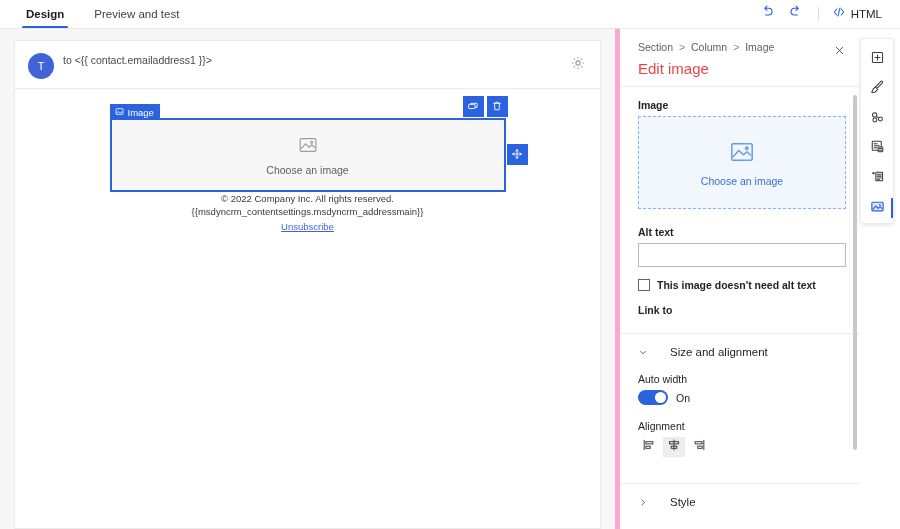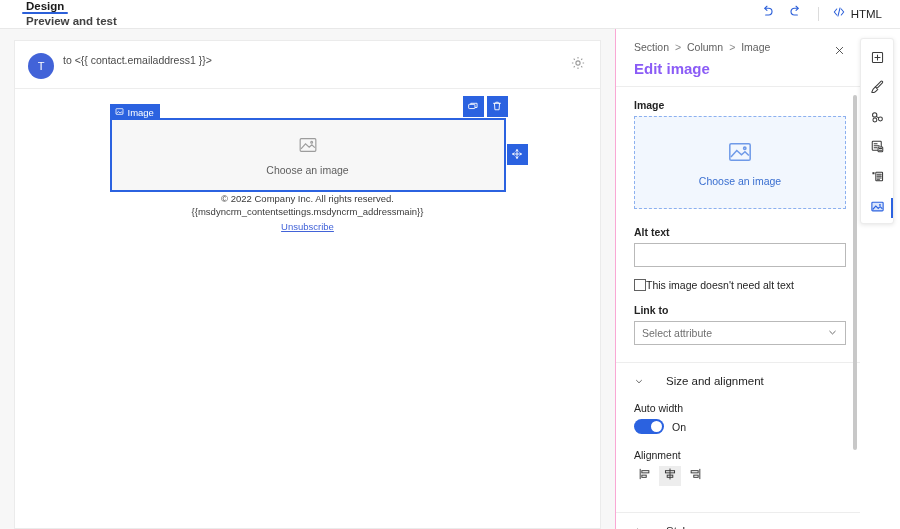--- a/index.html
+++ b/index.html
@@ -13,25 +13,25 @@
     -webkit-font-smoothing: antialiased;
   }
 
   
   .topbar {
     position: absolute; left: 0; top: 0; width: 900px; height: 29px;
     background: #ffffff;
     border-bottom: 1px solid #e8e8e8;
     display: flex; align-items: flex-end;
   }
-  .tabs { display: flex; align-items: flex-start; height: 29px; padding-left: 22px; flex-direction: column; }
+  .tabs { display: flex; align-items: flex-start; height: 29px; padding-left: 22px; }
   .tab {
     position: relative; height: 29px; display: flex; align-items: center;
     font-size: 11.5px; color: #424242; padding: 0 4px; margin-right: 22px;
-    cursor: pointer; white-space: nowrap; font-weight: bold;
+    cursor: pointer; white-space: nowrap;
   }
   .tab.active { font-weight: bold; color: #1a1a1a; }
   .tab.active::after {
     content: ""; position: absolute; left: 0; right: 0; bottom: 0; height: 2px;
     background: #2b5fd9; border-radius: 1px;
   }
   .topbar-right {
     margin-left: auto; display: flex; align-items: center; height: 29px;
     padding-right: 14px; gap: 2px;
   }
@@ -108,28 +108,28 @@
 
   .mail-footer {
     text-align: center; font-size: 9.5px;
     line-height: 13px; color: #3a3a3a;
   }
   .mail-footer .unsub { color: #4263d8; text-decoration: underline; cursor: pointer; display:inline-block; margin-top: 2px;}
 
   
   .panel {
     position: absolute; left: 615px; top: 29px; width: 245px; height: 500px;
-    background: #ffffff; border-left: 1px solid #f9a8d4;
+    background: #ffffff; border-left: 5px solid #f9a8d4;
     display: flex; flex-direction: column;
   }
   .panel-head { padding: 12px 14px 9px 18px; position: relative; flex: 0 0 auto; }
   .breadcrumb { font-size: 10.5px; color: #616161; }
   .breadcrumb .sep { color: #8a8a8a; margin: 0 3px; }
   .breadcrumb .crumb { cursor: pointer; }
-  .panel-title { font-size: 15px; font-weight: bold; color: #8b5cf6; margin-top: 7px; }
+  .panel-title { font-size: 15px; font-weight: normal; color: #ef4444; margin-top: 7px; }
   .close-btn {
     position: absolute; right: 12px; top: 13px; width: 18px; height: 18px;
     display: flex; align-items: center; justify-content: center;
     font-size: 13px; color: #333; cursor: pointer;
   }
   .panel-body {
     flex: 1 1 auto; padding: 12px 14px 10px 18px; position: relative;
     border-top: 1px solid #ededed; overflow: hidden;
   }
   .scroll-track {
@@ -147,21 +147,21 @@
     cursor: pointer; margin-bottom: 17px;
   }
   .img-picker .pick-ico { color: #6f9ae8; }
   .img-picker .pick-txt { font-size: 10.5px; color: #3a6fd0; margin-top: 6px; }
 
   .text-input {
     width: 100%; height: 24px; border: 1px solid #b9b9b9; background: #ffffff;
     font-size: 10.5px; color: #242424; padding: 0 7px; outline: none;
     font-family: "Liberation Sans", sans-serif;
   }
-  .chk-row { display: flex; align-items: center; gap: 0; margin-top: 12px; cursor: pointer; }
+  .chk-row { display: flex; align-items: center; gap: 7px; margin-top: 12px; cursor: pointer; font-weight: bold; }
   .chk-box { width: 12px; height: 12px; border: 1px solid #616161; background: #fff; flex: 0 0 auto; }
   .chk-lbl { font-size: 10.5px; color: #242424; }
 
   .select-box {
     width: 100%; height: 24px; border: 1px solid #b9b9b9; background: #ffffff;
     font-size: 10.5px; color: #707070; padding: 0 7px; display: flex;
     align-items: center; justify-content: space-between; cursor: pointer;
   }
   .select-box .chev { color: #4a4a4a; }
 
@@ -377,28 +377,20 @@
 
     <div class="field-label">Alt text</div>
     <input class="text-input" type="text" value="" style="">
 
     <div class="chk-row">
       <span class="chk-box"></span>
       <span class="chk-lbl">This image doesn't need alt text</span>
     </div>
 
     <div class="field-label" style="margin-top:13px;">Link to</div>
-    <div class="select-box">
-      <span>Select attribute</span>
-      <span class="chev">
-        <svg width="11" height="11" viewBox="0 0 16 16" fill="none" stroke="#4a4a4a" stroke-width="1.2" stroke-linecap="round" stroke-linejoin="round">
-          <path d="M4 6.2 8 10.1l4-3.9"></path>
-        </svg>
-      </span>
-    </div>
 
     <div class="sec-divider"></div>
 
     <div class="section-head">
       <span class="chev">
         <svg width="11" height="11" viewBox="0 0 16 16" fill="none" stroke="#3a3a3a" stroke-width="1.2" stroke-linecap="round" stroke-linejoin="round">
           <path d="M4 6.2 8 10.1l4-3.9"></path>
         </svg>
       </span>
       <span class="stitle">Size and alignment</span>

